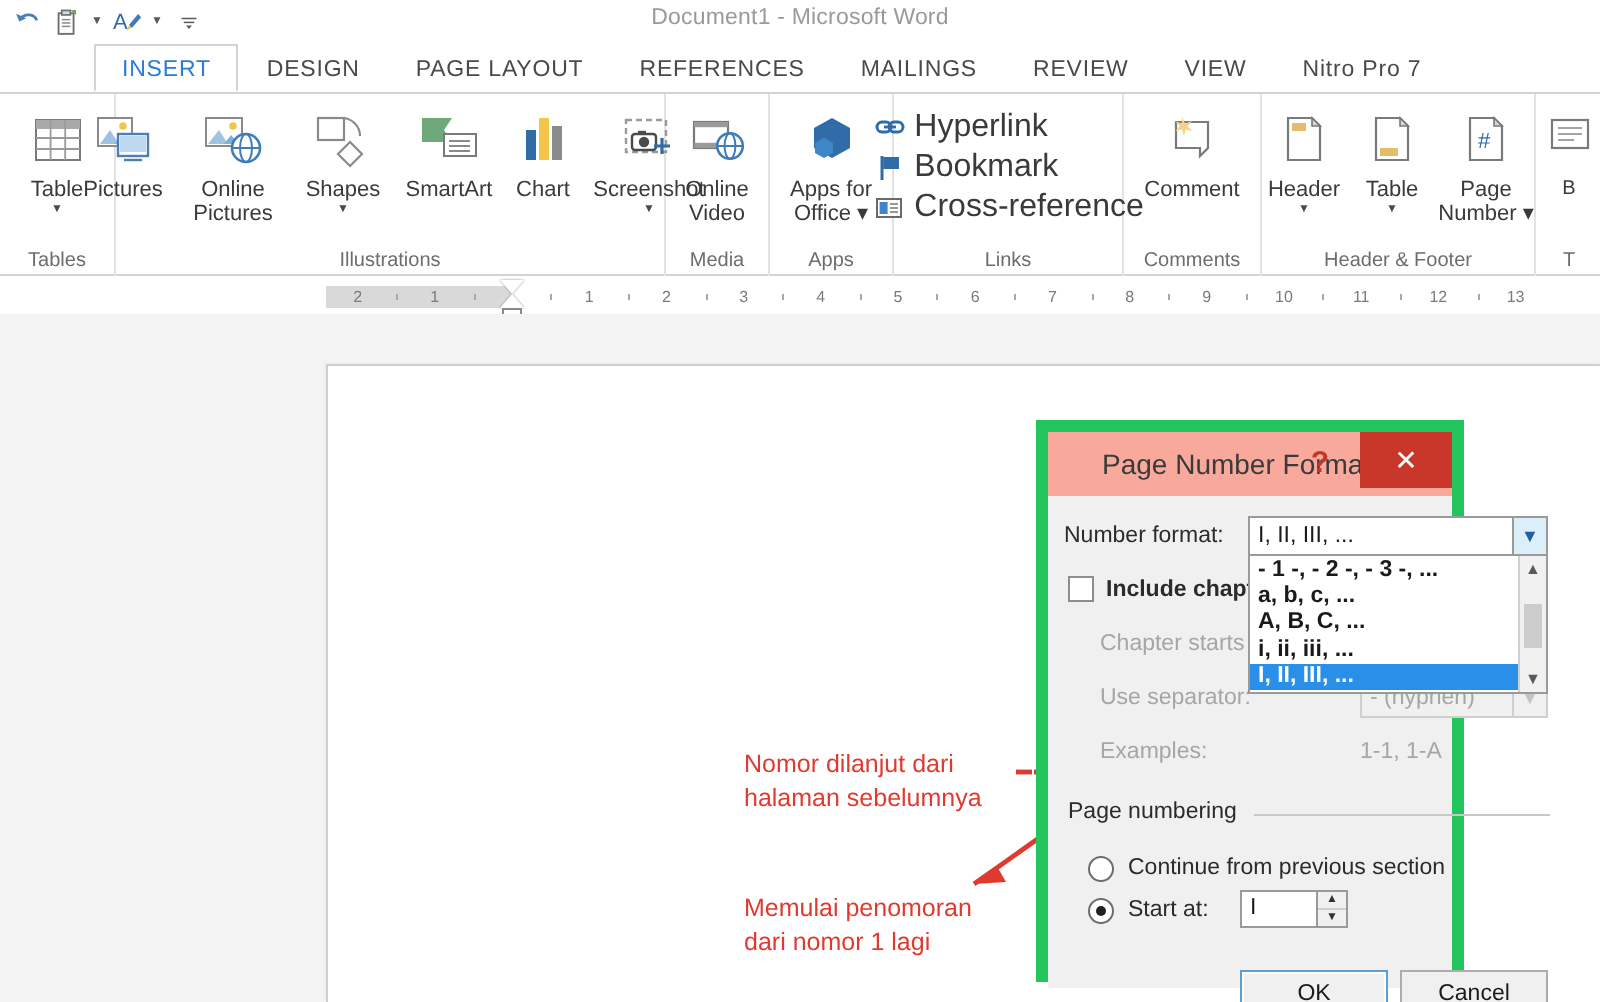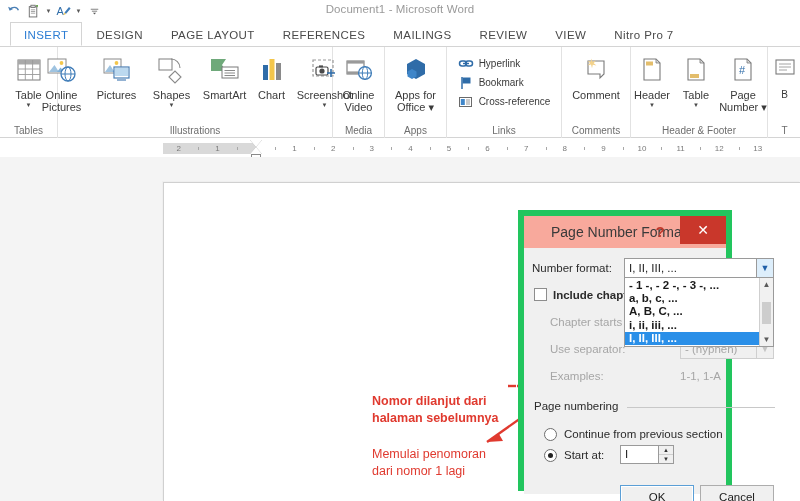--- a/index.html
+++ b/index.html
@@ -36,40 +36,40 @@
   }
   .tabs { position: absolute; left: 10px; top: 0; display: flex; align-items: flex-end; height: 24px; }
   .tab {
     font-size: 11.5px; color: #4a4a4a; padding: 3px 13px 4px 13px;
     letter-spacing: .4px; height: 24px; line-height: 18px;
     border: 1px solid transparent; border-bottom: none; white-space: nowrap;
   }
   .tab.active {
     color: #2b7cd3; background: #ffffff;
     border-color: #d4d4d4; border-bottom: 1px solid #ffffff;
-    position: relative; z-index: 3;
+    position: relative; z-index: 3; margin-left: 37px;
   }
 
   
   .ribbon {
     position: absolute; left: 0; top: 46px; width: 800px; height: 92px;
     background: #ffffff; border-top: 1px solid #d4d4d4; border-bottom: 1px solid #d4d4d4;
   }
   .groups { position: absolute; left: 0; top: 0; height: 91px; display: flex; align-items: stretch; }
   .group { position: relative; display: flex; flex-direction: column; align-items: center;
            border-right: 1px solid #e2e2e2; padding: 2px 4px 0 4px; height: 91px; }
   .group-body { flex: 1; display: flex; align-items: flex-start; justify-content: center; gap: 1px; padding-top: 2px; }
   .group-title { font-size: 10px; color: #6d6d6d; text-align: center; padding-bottom: 2px; line-height: 11px; }
   .bigbtn { width: 54px; display: flex; flex-direction: column; align-items: center; padding-top: 2px; }
   .bigbtn .ic { height: 34px; display: flex; align-items: flex-end; justify-content: center; }
   .bigbtn .lbl { font-size: 11px; color: #3a3a3a; text-align: center; line-height: 12px; margin-top: 2px; }
   .bigbtn .dd { font-size: 6px; color: #4a4a4a; line-height: 8px; }
   .smallrow { display: flex; align-items: center; gap: 4px; padding: 1px 2px; }
   .smallrow .ic { width: 17px; height: 17px; display: flex; align-items: center; justify-content: center; }
-  .smallrow .lbl { font-size: 10px; color: #3a3a3a; white-space: nowrap; }
+  .smallrow .lbl { font-size: 16px; color: #3a3a3a; white-space: nowrap; }
   .smallstack { display: flex; flex-direction: column; justify-content: center; padding-top: 3px; }
 
   
   .ruler {
     position: absolute; left: 0; top: 139px; width: 800px; height: 18px;
     background: #ffffff;
   }
   .ruler-track { position: absolute; left: 0; top: 4px; height: 11px; }
   .rseg { position: absolute; top: 0; height: 11px; }
   .rmargin { background: #d9d9d9; }
@@ -83,21 +83,21 @@
     background: #f4f4f4;
   }
   .page {
     position: absolute; left: 163px; top: 25px; width: 637px; height: 319px;
     background: #ffffff; border-left: 1px solid #d0d0d0; border-top: 1px solid #d0d0d0;
     box-shadow: -1px -1px 0 rgba(0,0,0,.02);
   }
 
   
   .anno { position: absolute; color: #e03a2f; font-size: 12.5px; line-height: 17px; white-space: nowrap; }
-  .anno.a1 { left: 372px; top: 393px; font-weight: bold; }
+  .anno.a1 { left: 372px; top: 374px; }
   .anno.a2 { left: 372px; top: 446px; }
 
   
   .dialog {
     position: absolute; left: 518px; top: 186px; width: 214px; height: 281px;
     background: #f0f0f0; border: 6px solid #22c55e; margin-top: 24px;
   }
   .dlg-title {
     position: relative; height: 32px; background: #f8a99c;
     display: flex; align-items: center;
@@ -231,45 +231,45 @@
           </div>
         </div>
         <div class="group-title">Tables</div>
       </div>
 
       <div class="group" style="width:275px;">
         <div class="group-body">
           <div class="bigbtn">
             <div class="ic">
               <svg width="34" height="32" viewBox="0 0 34 32">
+                <rect x="4" y="4" width="17" height="14" fill="#ffffff" stroke="#8a8a8a" stroke-width="1"></rect>
+                <circle cx="16.5" cy="8" r="1.9" fill="#f3c64b"></circle>
+                <path d="M5 17 L10 10 L14.5 17 Z" fill="#9fc3e0"></path>
+                <path d="M12.5 17 L16 12.5 L20 17 Z" fill="#7fb0d8"></path>
+                <rect x="14" y="12" width="15" height="11" fill="#ffffff" stroke="#4a7fb5" stroke-width="1.2"></rect>
+                <rect x="15" y="13" width="13" height="8" fill="#bcd9ef"></rect>
+                <line x1="17" y1="25" x2="26" y2="25" stroke="#4a7fb5" stroke-width="1.2"></line>
+              </svg>
+            </div>
+            <div class="lbl">Pictures</div>
+          </div>
+
+          <div class="bigbtn">
+            <div class="ic">
+              <svg width="34" height="32" viewBox="0 0 34 32">
                 <rect x="3" y="4" width="18" height="14" fill="#ffffff" stroke="#8a8a8a" stroke-width="1"></rect>
                 <circle cx="16.5" cy="8" r="1.9" fill="#f3c64b"></circle>
                 <path d="M4 17 L9.5 10 L14 17 Z" fill="#9fc3e0"></path>
                 <path d="M12 17 L15.5 12.5 L19.5 17 Z" fill="#7fb0d8"></path>
                 <circle cx="23" cy="19" r="7" fill="#ffffff" stroke="#3f7cb8" stroke-width="1.3"></circle>
                 <ellipse cx="23" cy="19" rx="3" ry="7" fill="none" stroke="#3f7cb8" stroke-width="1"></ellipse>
                 <line x1="16" y1="19" x2="30" y2="19" stroke="#3f7cb8" stroke-width="1"></line>
               </svg>
             </div>
             <div class="lbl">Online Pictures</div>
-          </div>
-
-          <div class="bigbtn">
-            <div class="ic">
-              <svg width="34" height="32" viewBox="0 0 34 32">
-                <rect x="4" y="4" width="17" height="14" fill="#ffffff" stroke="#8a8a8a" stroke-width="1"></rect>
-                <circle cx="16.5" cy="8" r="1.9" fill="#f3c64b"></circle>
-                <path d="M5 17 L10 10 L14.5 17 Z" fill="#9fc3e0"></path>
-                <path d="M12.5 17 L16 12.5 L20 17 Z" fill="#7fb0d8"></path>
-                <rect x="14" y="12" width="15" height="11" fill="#ffffff" stroke="#4a7fb5" stroke-width="1.2"></rect>
-                <rect x="15" y="13" width="13" height="8" fill="#bcd9ef"></rect>
-                <line x1="17" y1="25" x2="26" y2="25" stroke="#4a7fb5" stroke-width="1.2"></line>
-              </svg>
-            </div>
-            <div class="lbl">Pictures</div>
           </div>
 
           <div class="bigbtn">
             <div class="ic">
               <svg width="34" height="32" viewBox="0 0 34 32">
                 <rect x="4" y="4" width="13" height="11" fill="#ffffff" stroke="#8a8a8a" stroke-width="1.1"></rect>
                 <path d="M16 4 a9 9 0 0 1 9 9" fill="none" stroke="#8a8a8a" stroke-width="1.1"></path>
                 <path d="M14 22 L20 16 L26 22 L20 28 Z" fill="#ffffff" stroke="#8a8a8a" stroke-width="1.1"></path>
               </svg>
             </div>

